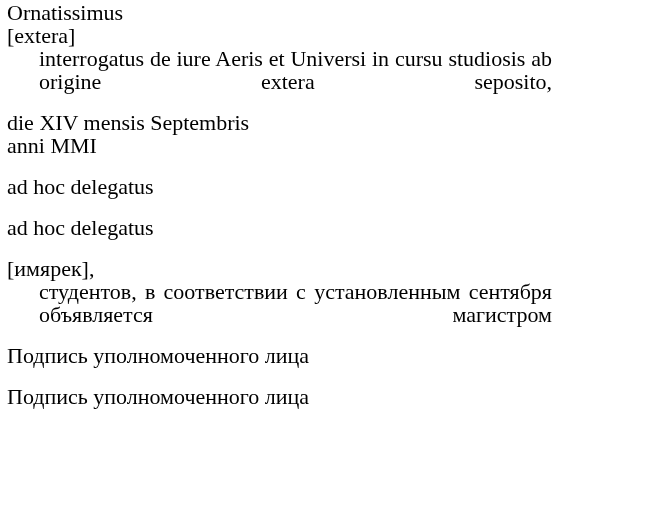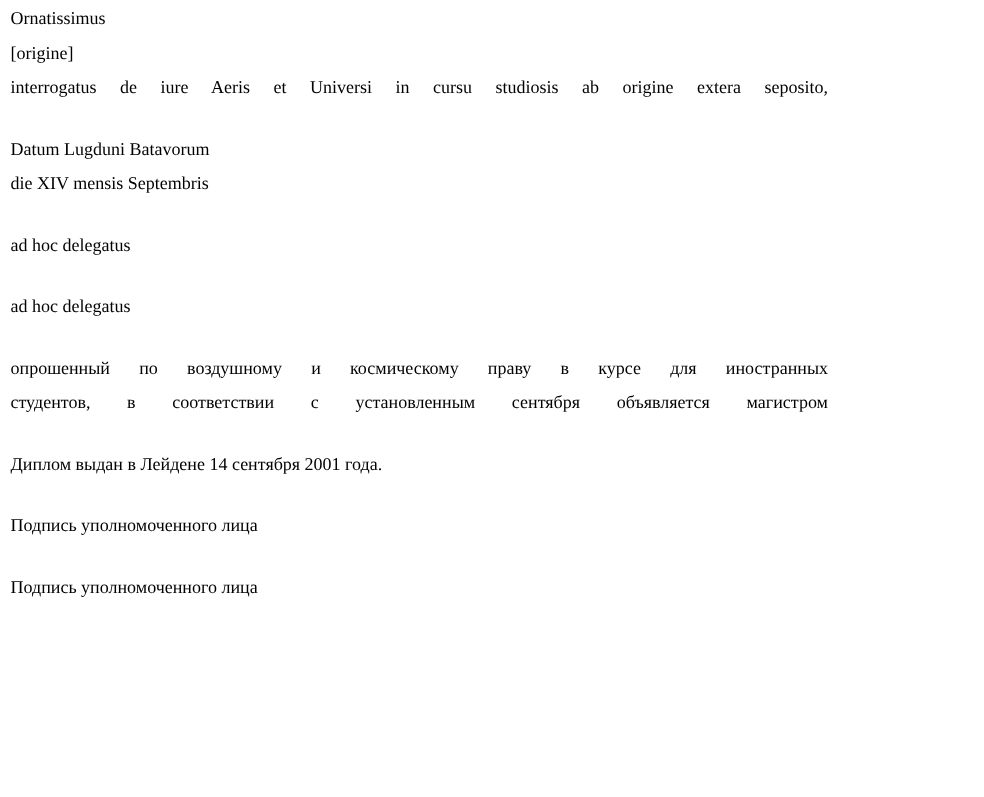--- a/index.html
+++ b/index.html
@@ -8,73 +8,71 @@
     background: #ffffff;
   }
   .doc {
     box-sizing: border-box;
     width: 560px;
     height: 531px;
     padding: 1px 8px 8px 7px;
     background: #ffffff;
     color: #000000;
     font-family: "Liberation Serif", "DejaVu Serif", serif;
-    font-size: 12px;
+    font-size: 22px;
     line-height: 23px;
     overflow: hidden;
   }
   .para {
     margin: 0 0 18px 0;
   }
   .para:last-child {
     margin-bottom: 0;
   }
   .line {
     display: block;
     white-space: pre-wrap;
     text-align: left;
   }
   
   .line.stretch {
     text-align: justify;
     text-align-last: justify;
+    margin-left: 32px;
   }
 </style>
 </head>
 <body>
 
 <div class="doc">
 
   <p class="para">
     <span class="line">Ornatissimus</span>
-    <span class="line">[origine]</span>
+    <span class="line">[extera]</span>
     <span class="line stretch">interrogatus de iure Aeris et Universi in cursu studiosis ab origine extera seposito,</span>
   </p>
 
   <p class="para">
-    <span class="line">Datum Lugduni Batavorum</span>
     <span class="line">die XIV mensis Septembris</span>
+    <span class="line">anni MMI</span>
   </p>
 
   <p class="para">
     <span class="line">ad hoc delegatus</span>
   </p>
 
   <p class="para">
     <span class="line">ad hoc delegatus</span>
   </p>
 
   <p class="para">
-    <span class="line stretch">опрошенный по воздушному и космическому праву в курсе для иностранных</span>
+    <span class="line">[имярек],</span>
     <span class="line stretch">студентов, в соответствии с установленным сентября объявляется магистром</span>
   </p>
 
-  <p class="para">
-    <span class="line">Диплом выдан в Лейдене 14 сентября 2001 года.</span>
-  </p>
 
   <p class="para">
     <span class="line">Подпись уполномоченного лица</span>
   </p>
 
   <p class="para">
     <span class="line">Подпись уполномоченного лица</span>
   </p>
 
 </div>

